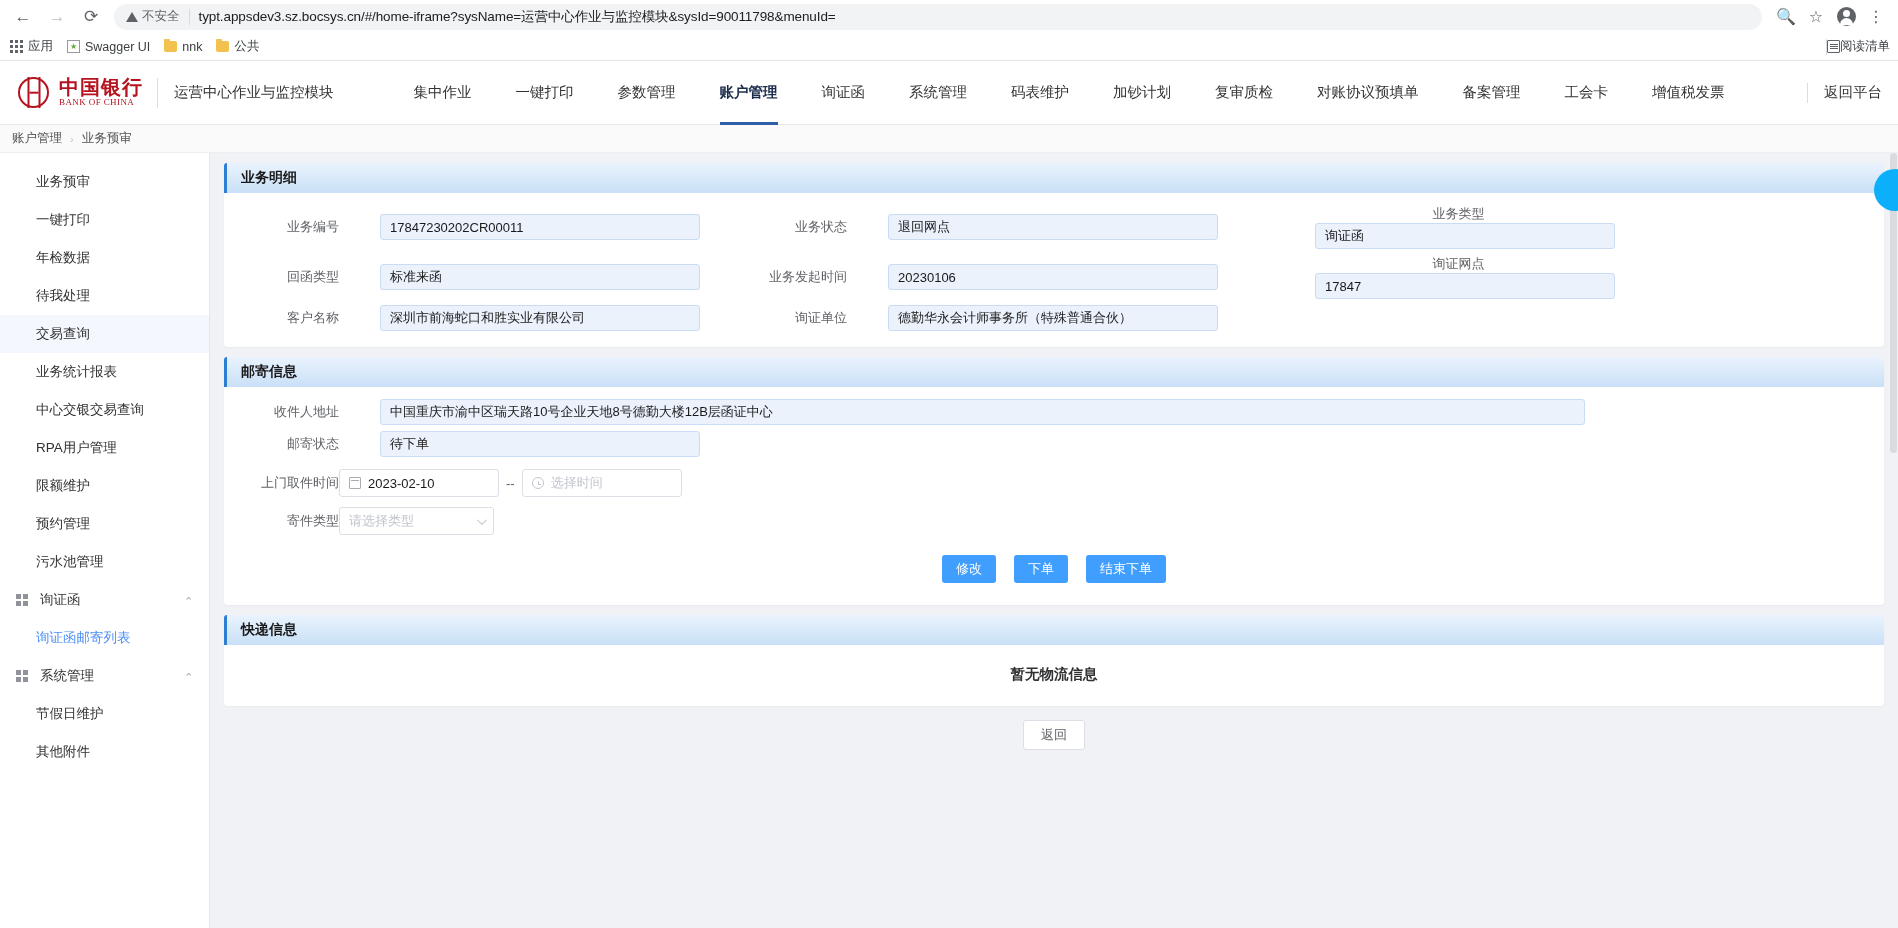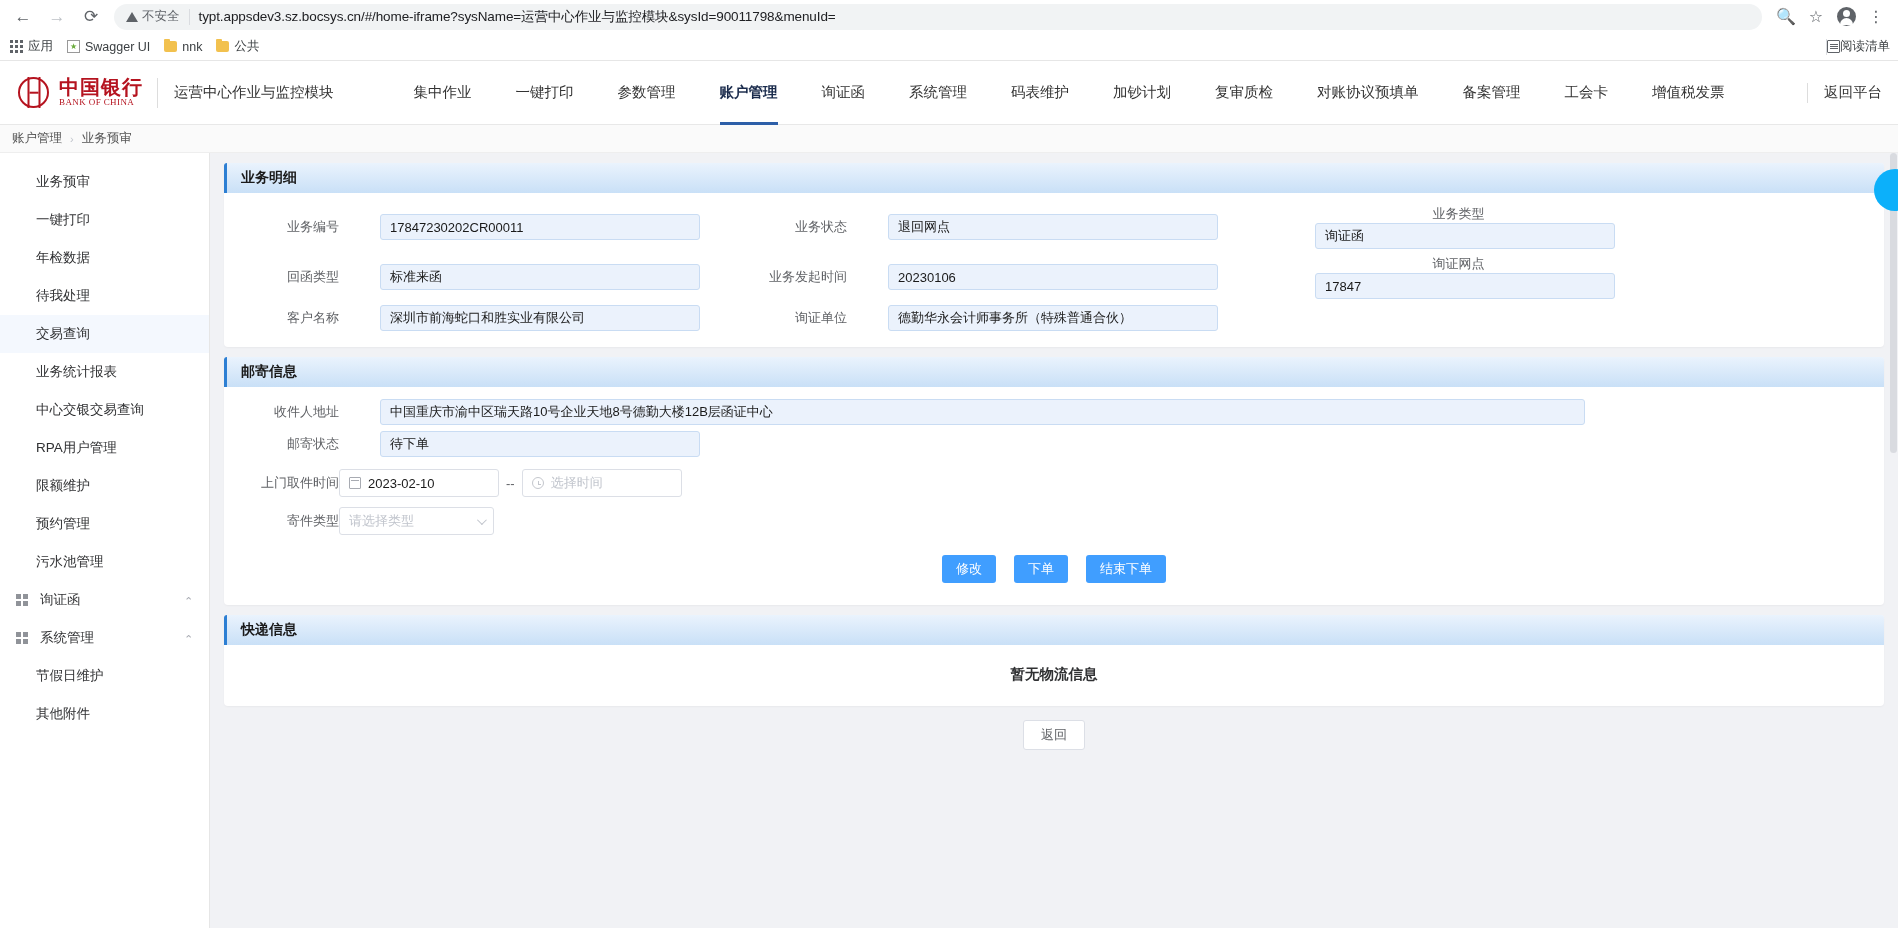--- a/index.html
+++ b/index.html
@@ -413,20 +413,23 @@
       <div class="side-group">
         <span class="grp-ico">
             <i></i>
             <i></i>
             <i></i>
             <i></i>
           </span>
         <span>询证函</span>
         <span class="grp-caret">⌄</span>
       </div>
+      <div class="side-item active-link">
+          <span>询证函邮寄列表</span>
+        </div>
 
       <div class="side-group">
         <span class="grp-ico">
             <i></i>
             <i></i>
             <i></i>
             <i></i>
           </span>
         <span>系统管理</span>
         <span class="grp-caret">⌄</span>

